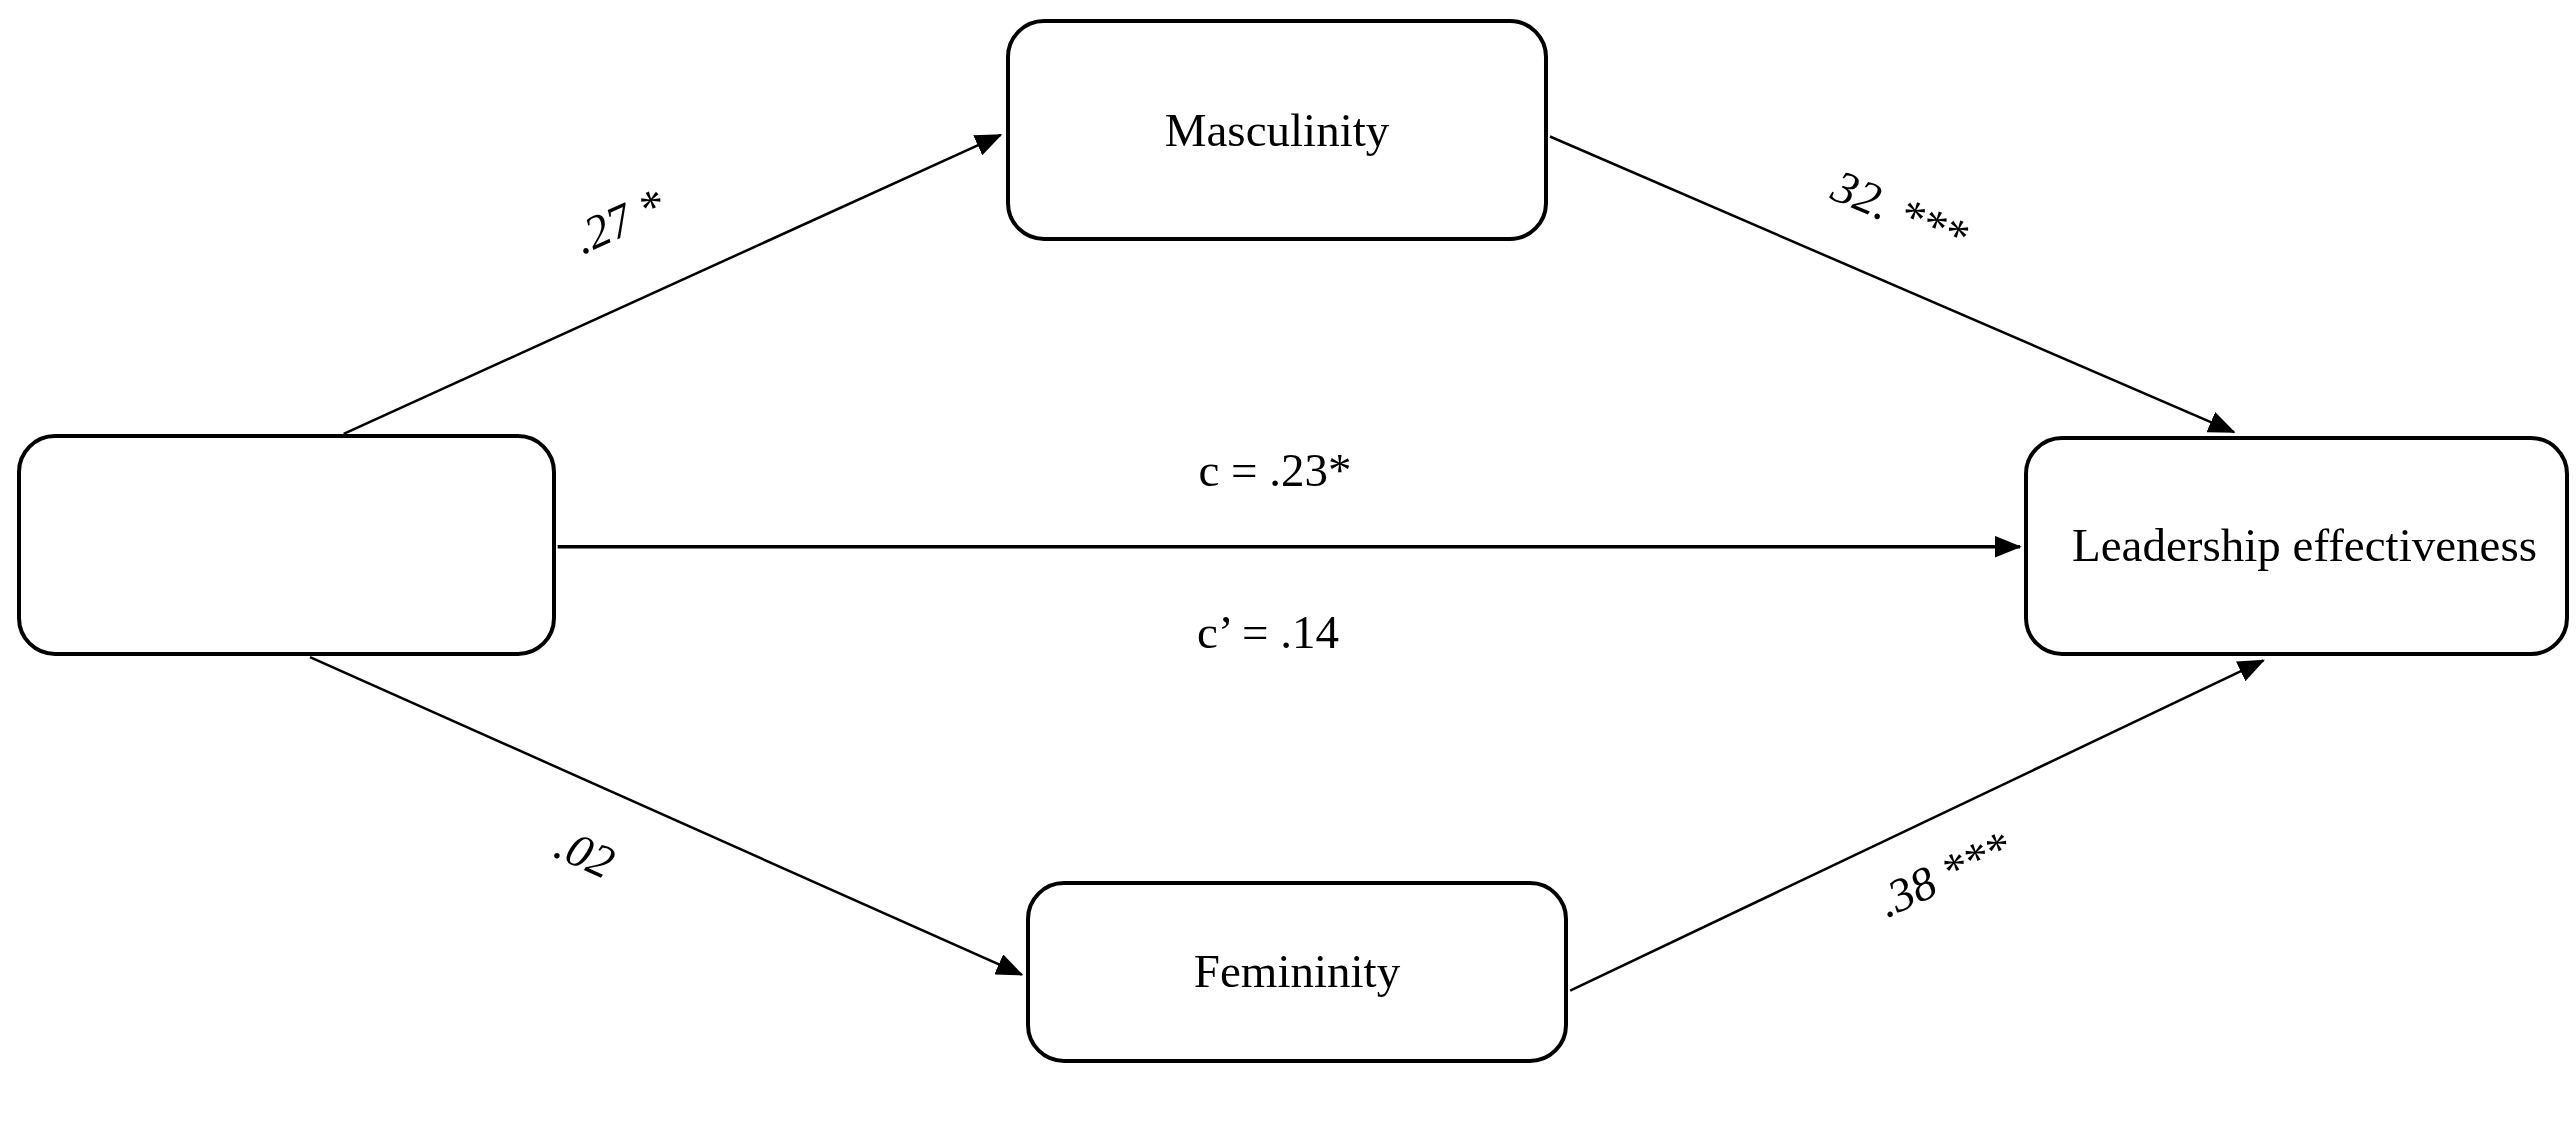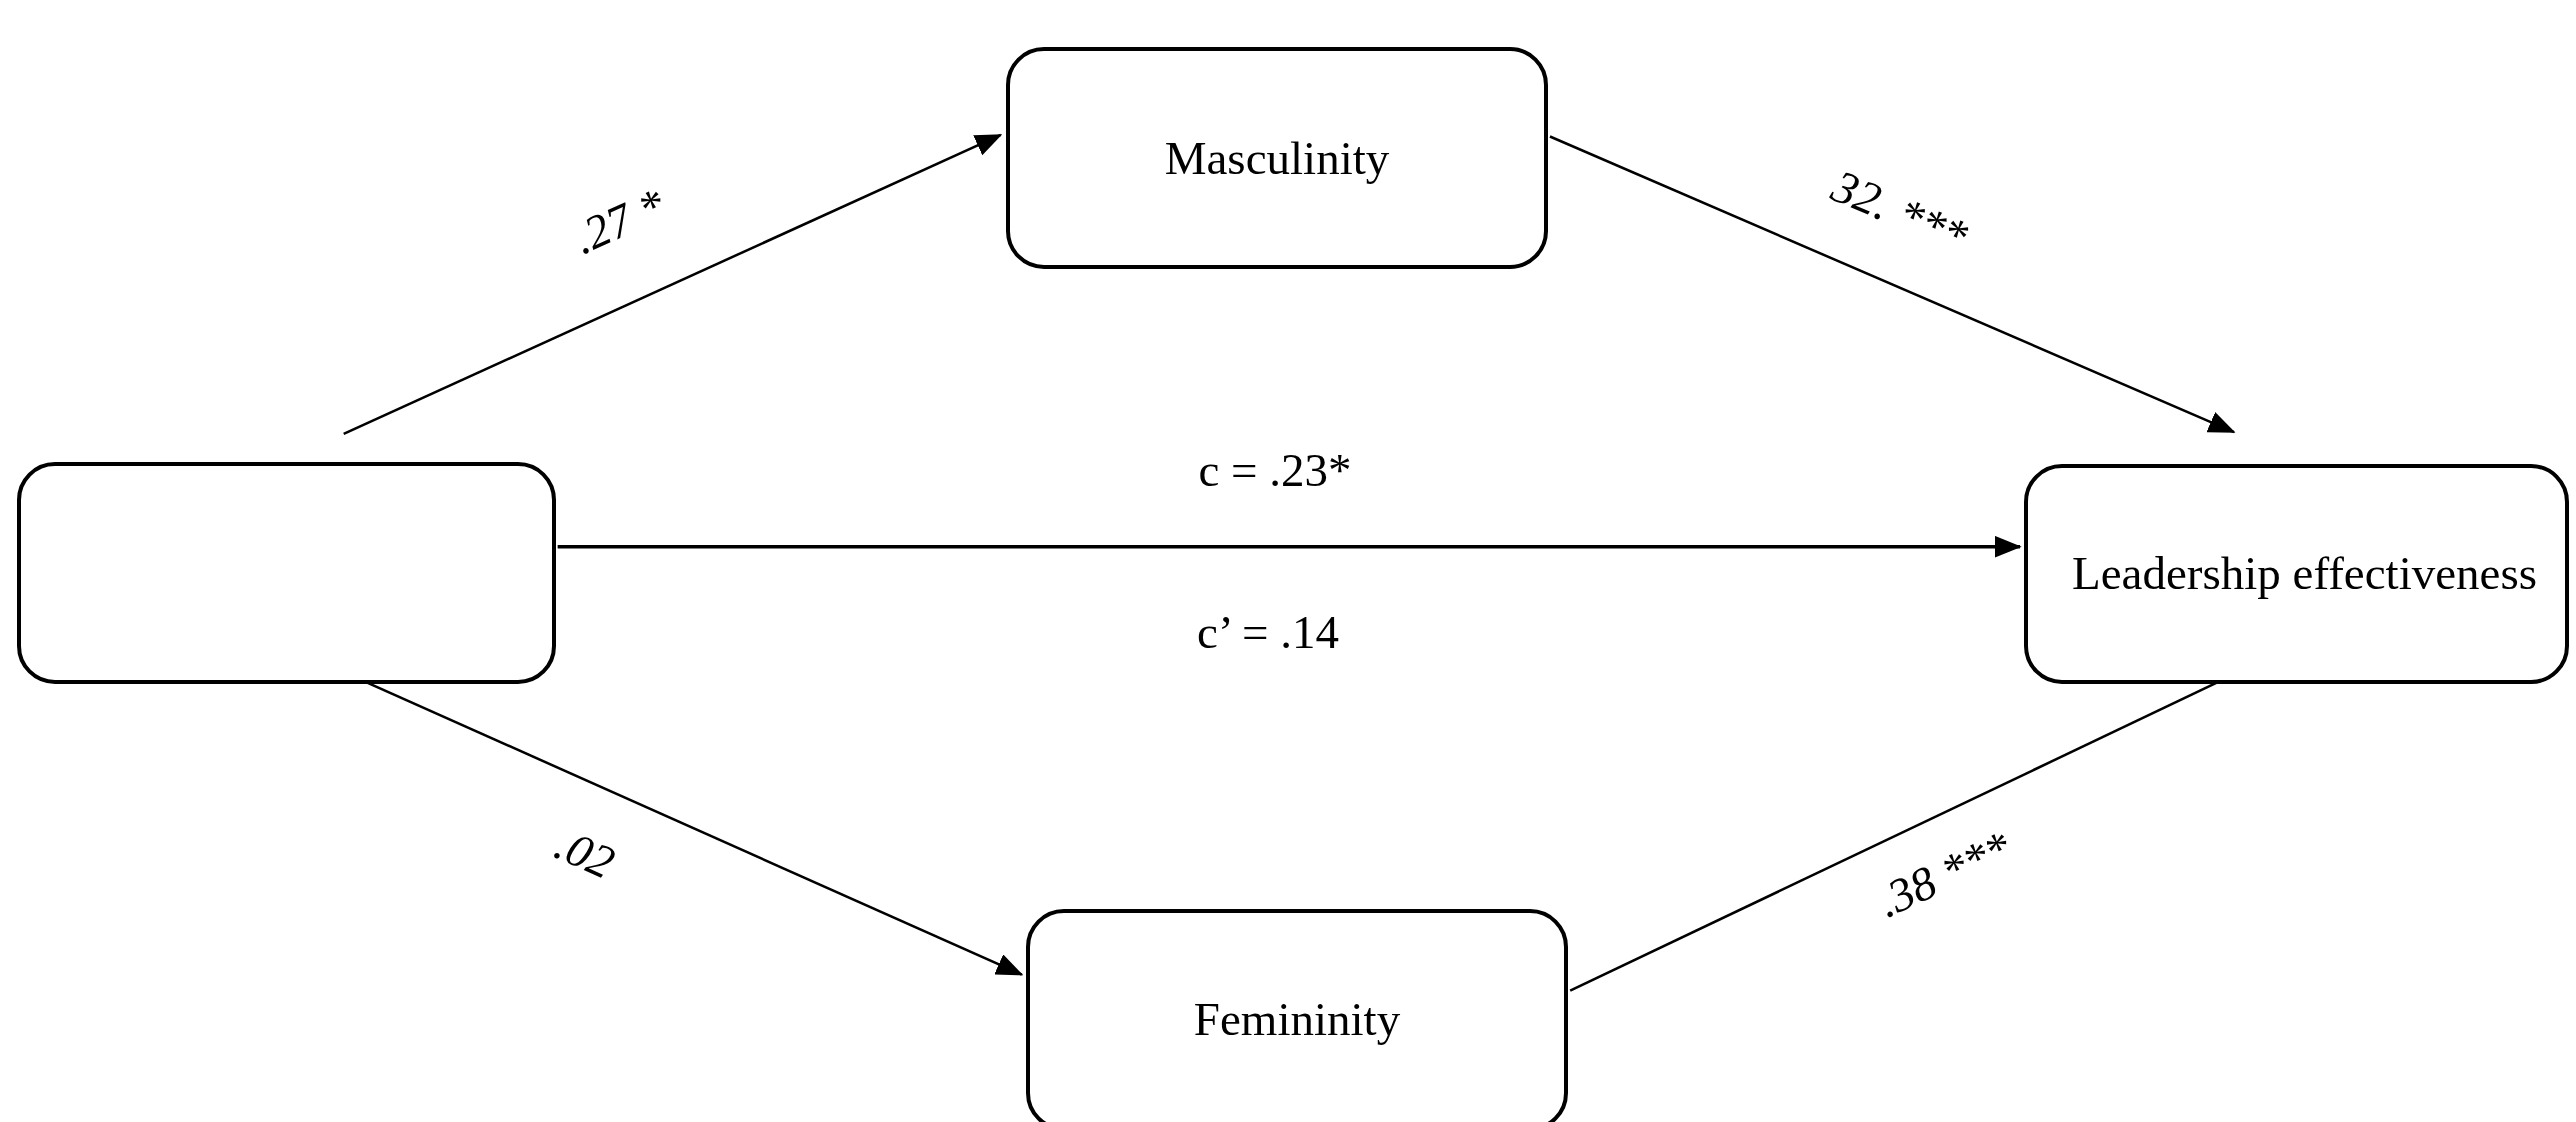--- a/index.html
+++ b/index.html
@@ -27,25 +27,24 @@
     box-sizing: border-box;
     border: 4.2px solid #000000;
     border-radius: 38px;
     background: #ffffff;
     display: flex;
     align-items: center;
     justify-content: center;
     text-align: center;
     font-size: 47px;
     line-height: 1.3;
-    margin-top: 28px;
   }
   #node-predictor   { left: 17px;   top: 434px;  width: 539px; height: 222px; }
   #node-masculinity { left: 1006px; top: 19.4px;   width: 542px; height: 222px; }
-  #node-femininity  { left: 1026px; top: 881px; width: 542px; height: 222px; }
+  #node-femininity  { left: 1026px; top: 881px; width: 542px; height: 182px; }
   #node-outcome     { left: 2024px; top: 436px;  width: 545px; height: 220px; padding-left: 16px; }
   .edge-label {
     position: absolute;
     font-size: 47px;
     white-space: pre;
     transform: translate(-50%, -50%);
   }
   .lbl-a  { left: 619px;  top: 221px;  transform: translate(-50%,-50%) rotate(-24deg); font-style: italic; }
   .lbl-b  { left: 1900px; top: 211px;  transform: translate(-50%,-50%) rotate(23deg);  font-style: italic; }
   .lbl-c  { left: 1275px; top: 470px; }

